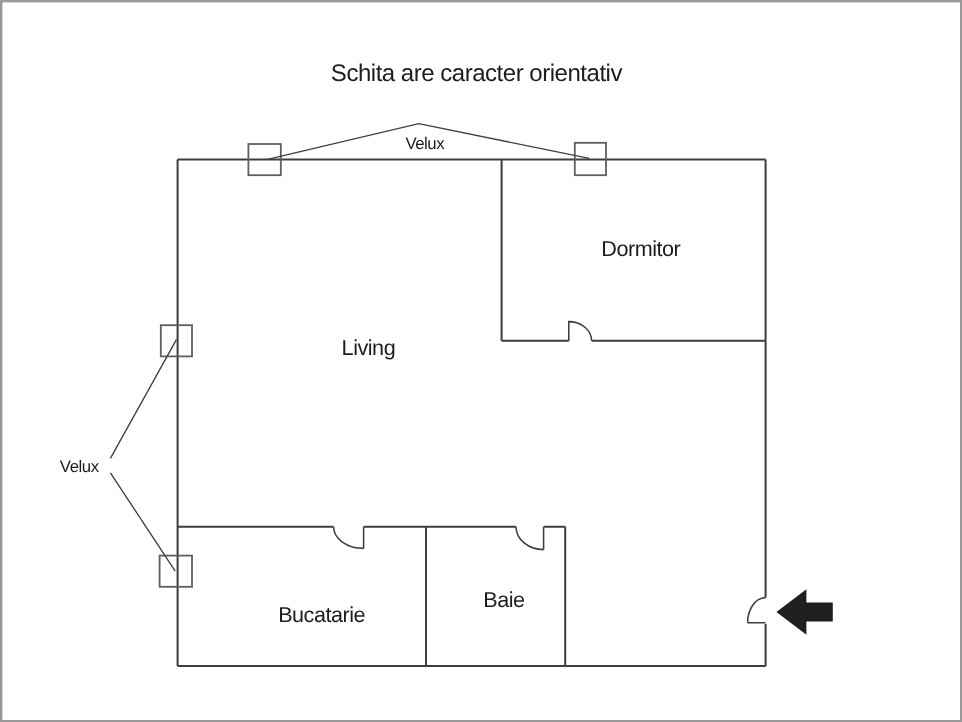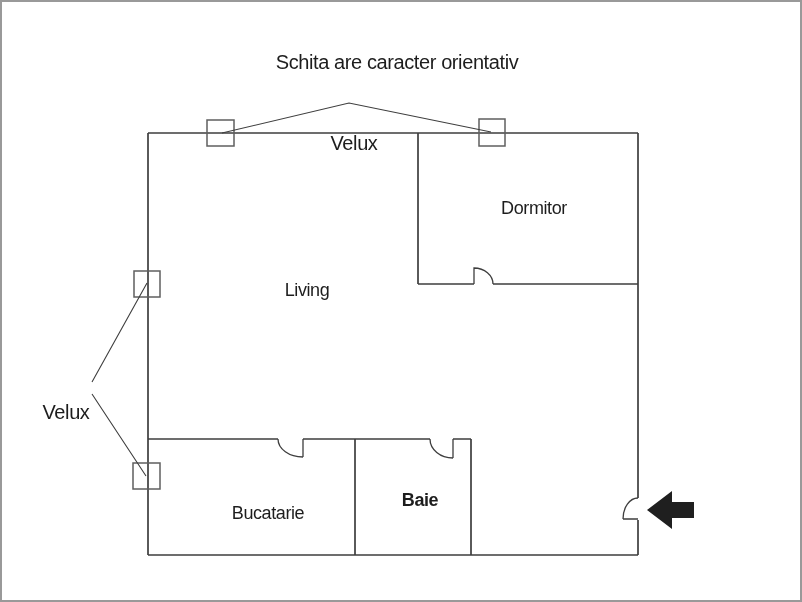--- a/index.html
+++ b/index.html
@@ -38,25 +38,25 @@
   .arrow{fill:var(--arrow-fill);stroke:none;}
   .label{
     position:absolute;
     transform:translate(-50%,-50%);
     white-space:nowrap;
     color:var(--text);
     letter-spacing:-0.4px;
   }
   .title{left:397px;top:62px;font-size:20px;}
   .room{font-size:18px;}
-  .velux{font-size:20px;margin-top:24px;}
+  .velux{font-size:14px;}
   .living{left:307px;top:290px;}
   .dormitor{left:534px;top:208px;}
   .bucatarie{left:268px;top:501px;margin-top:12px;}
-  .baie{left:420px;top:500px;font-weight:bold;}
+  .baie{left:420px;top:500px;}
   .velux-top{left:354px;top:119px;}
   .velux-left{left:66px;top:388px;}
 </style>
 </head>
 <body>
 
 <div class="canvas">
 
   <svg class="plan-svg" viewBox="0 0 802 602">
 

